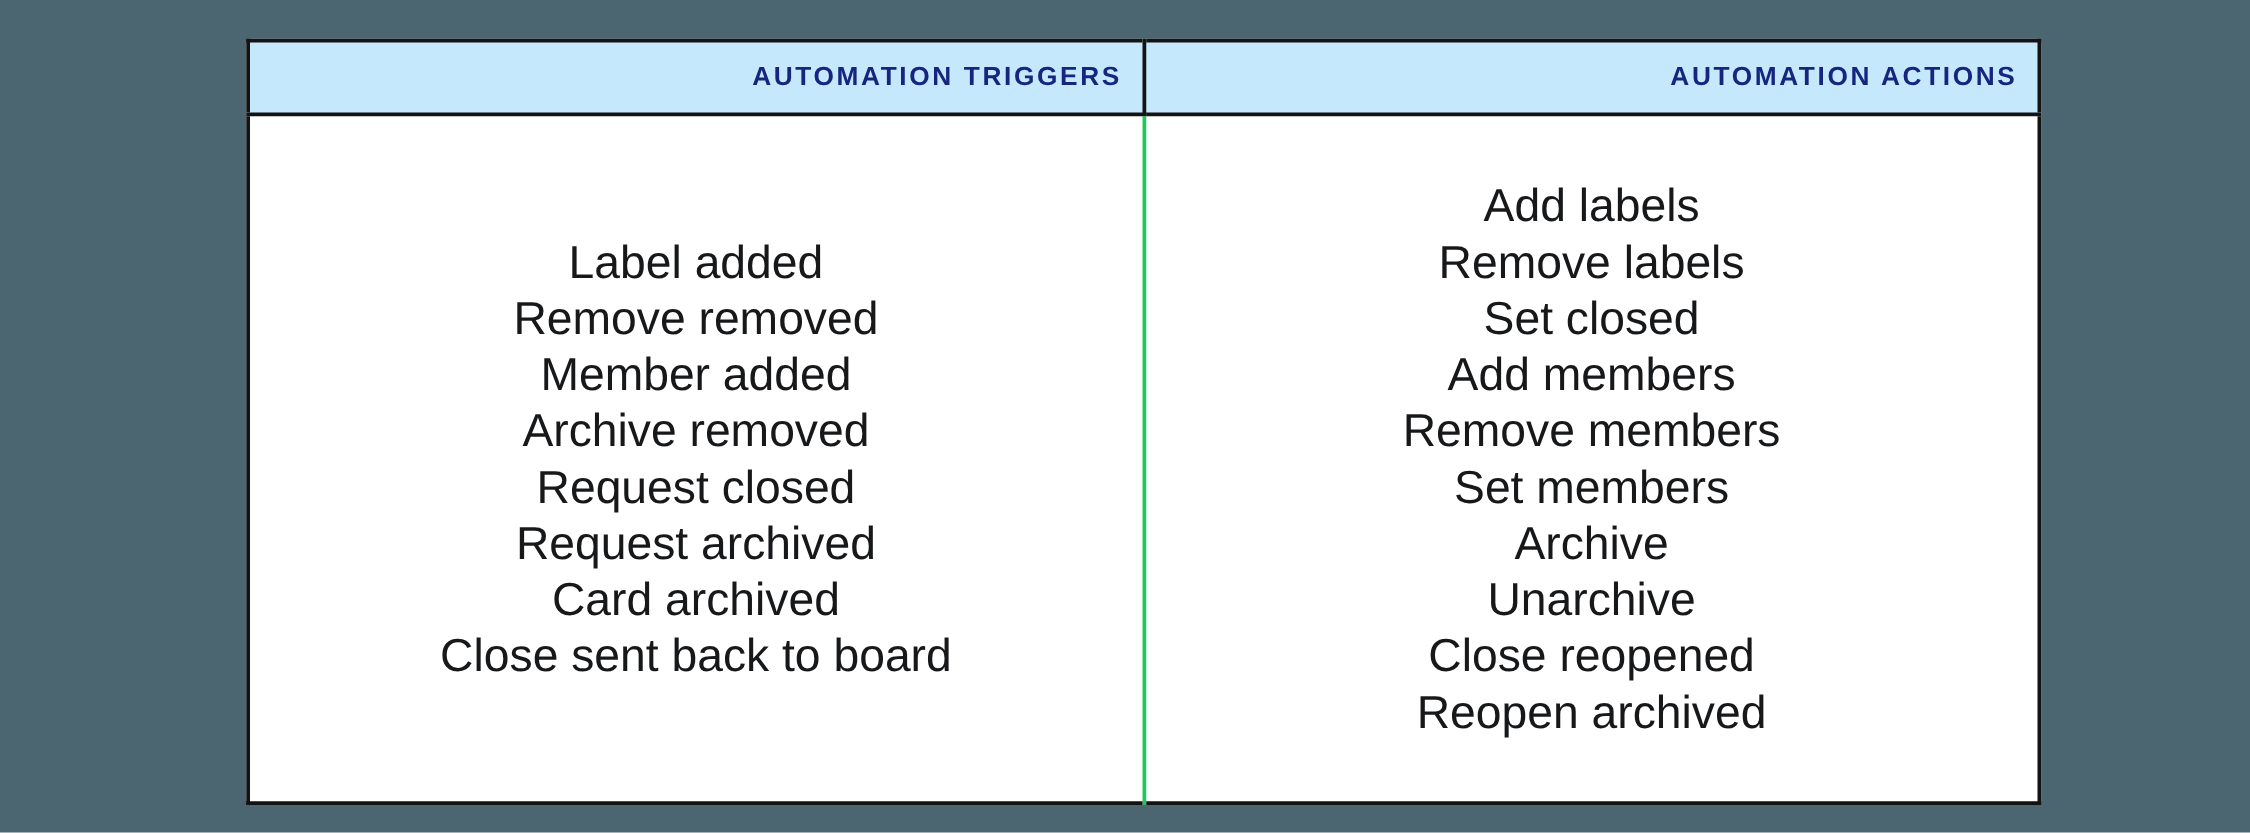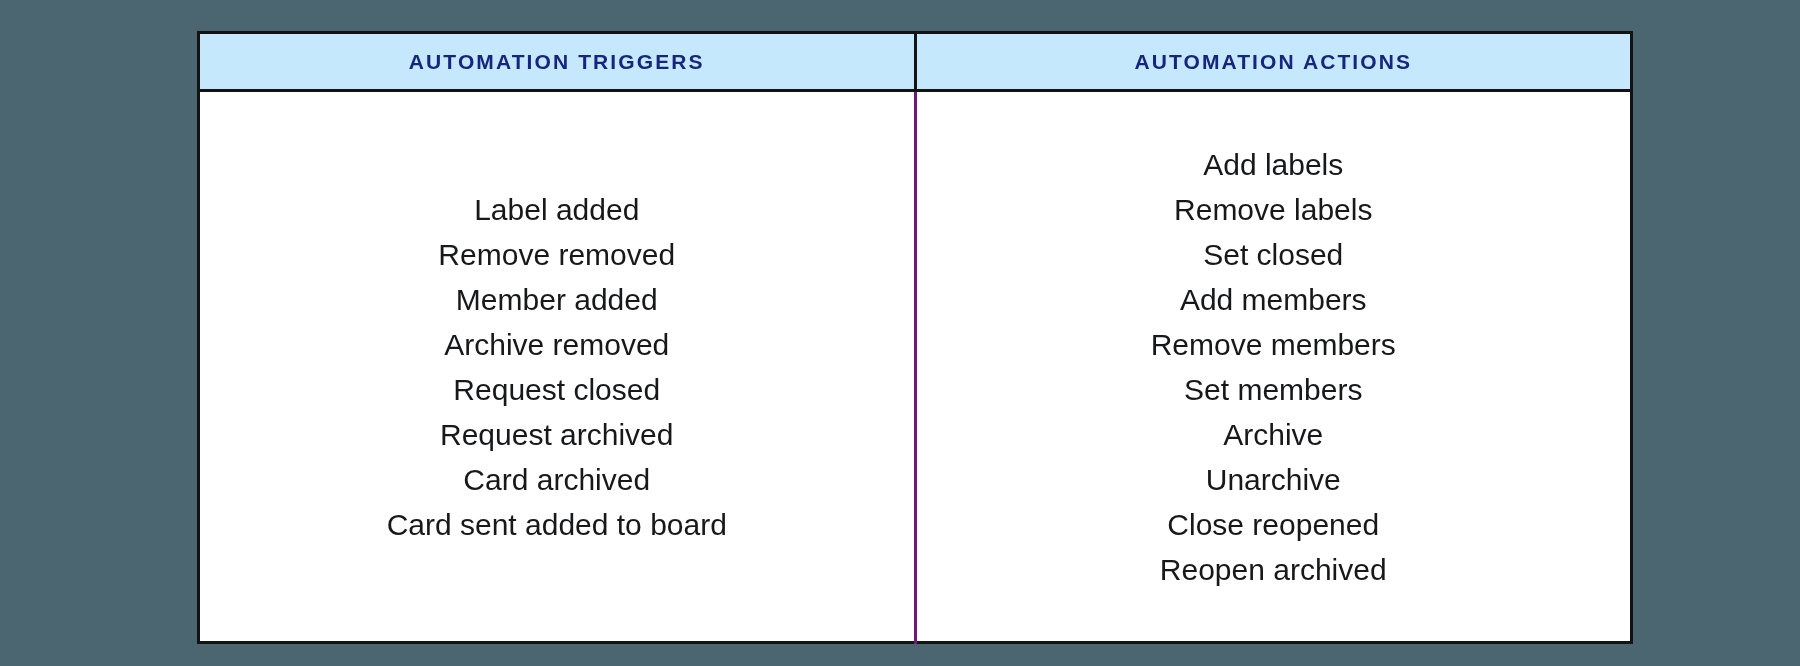--- a/index.html
+++ b/index.html
@@ -40,53 +40,53 @@
     box-sizing: border-box;
   }
 
   table.automation-table th {
     background: #c6e8fd;
     color: #16267e;
     font-size: 21px;
     font-weight: bold;
     letter-spacing: 2.1px;
     text-transform: uppercase;
-    text-align: center;
+    text-align: right;
     height: 58px;
-    padding: 0;
+    padding: 16px;
     border-bottom: 3px solid #131313;
     border-right: 3px solid #131313;
     box-sizing: border-box;
   }
   table.automation-table th:last-child {
     border-right: none;
   }
 
   table.automation-table td {
     vertical-align: middle;
     text-align: center;
     padding: 0;
-    border-right: 3px solid #701a75;
+    border-right: 3px solid #22c55e;
     box-sizing: border-box;
     background: #ffffff;
   }
   table.automation-table td:last-child {
     border-right: none;
   }
 
   .cell-list {
     display: flex;
     flex-direction: column;
     align-items: center;
     justify-content: center;
     gap: 0;
   }
 
   .cell-item {
-    font-size: 30px;
+    font-size: 37px;
     line-height: 45px;
     color: #17181a;
     white-space: nowrap;
     text-align: center;
   }
 </style>
 </head>
 <body>
 
 <div class="page">
@@ -102,21 +102,21 @@
         <tr>
           <td>
             <div class="cell-list">
               <div class="cell-item">Label added</div>
               <div class="cell-item">Remove removed</div>
               <div class="cell-item">Member added</div>
               <div class="cell-item">Archive removed</div>
               <div class="cell-item">Request closed</div>
               <div class="cell-item">Request archived</div>
               <div class="cell-item">Card archived</div>
-              <div class="cell-item">Card sent added to board</div>
+              <div class="cell-item">Close sent back to board</div>
             </div>
           </td>
           <td>
             <div class="cell-list">
               <div class="cell-item">Add labels</div>
               <div class="cell-item">Remove labels</div>
               <div class="cell-item">Set closed</div>
               <div class="cell-item">Add members</div>
               <div class="cell-item">Remove members</div>
               <div class="cell-item">Set members</div>

